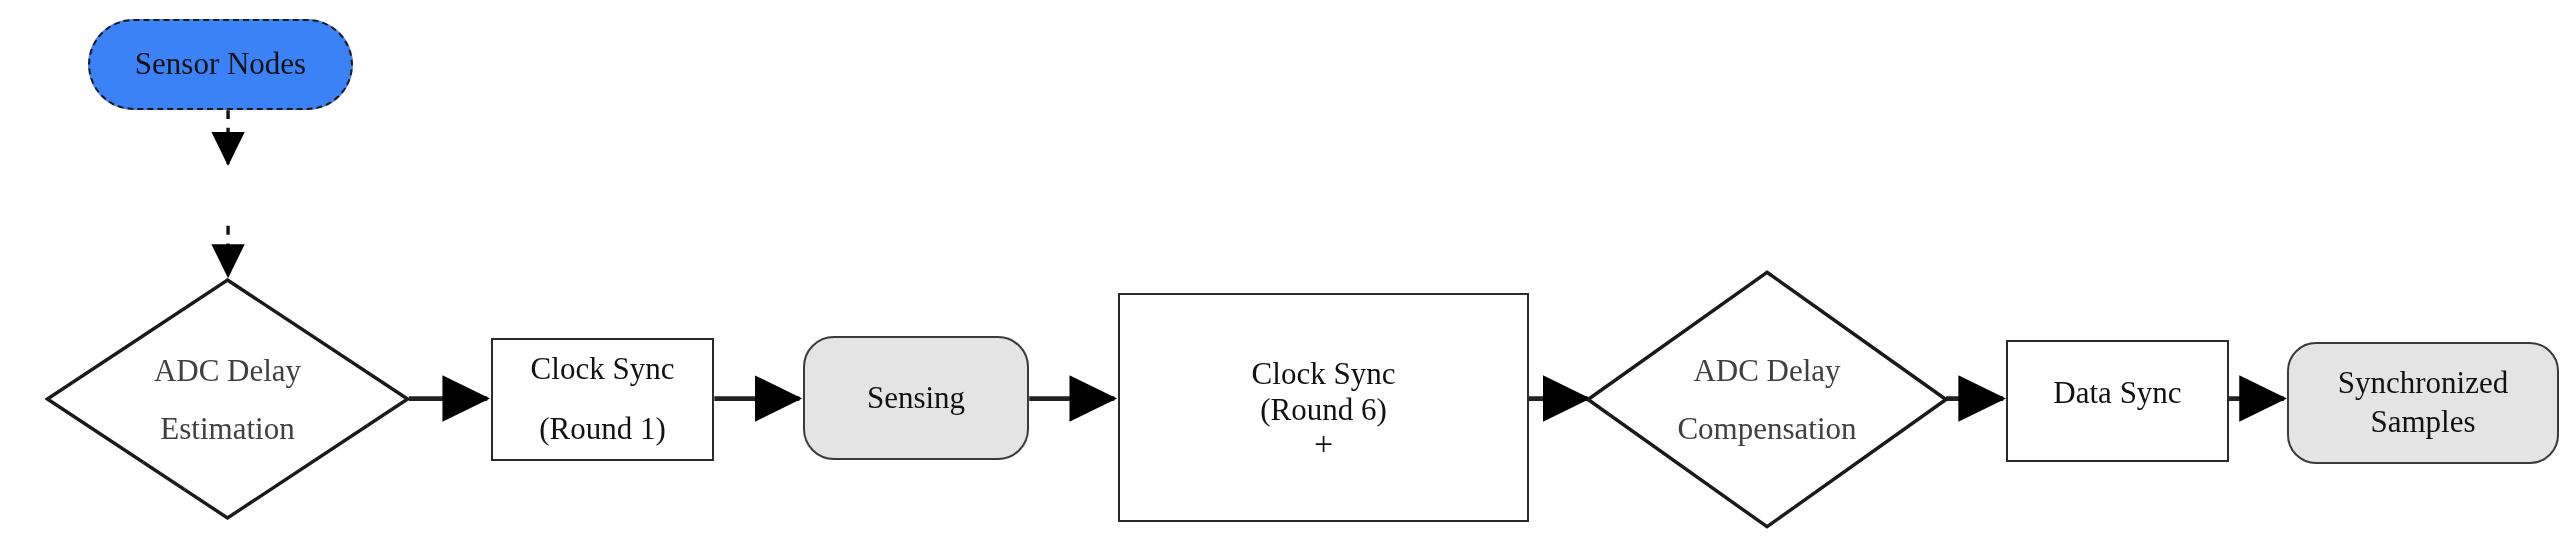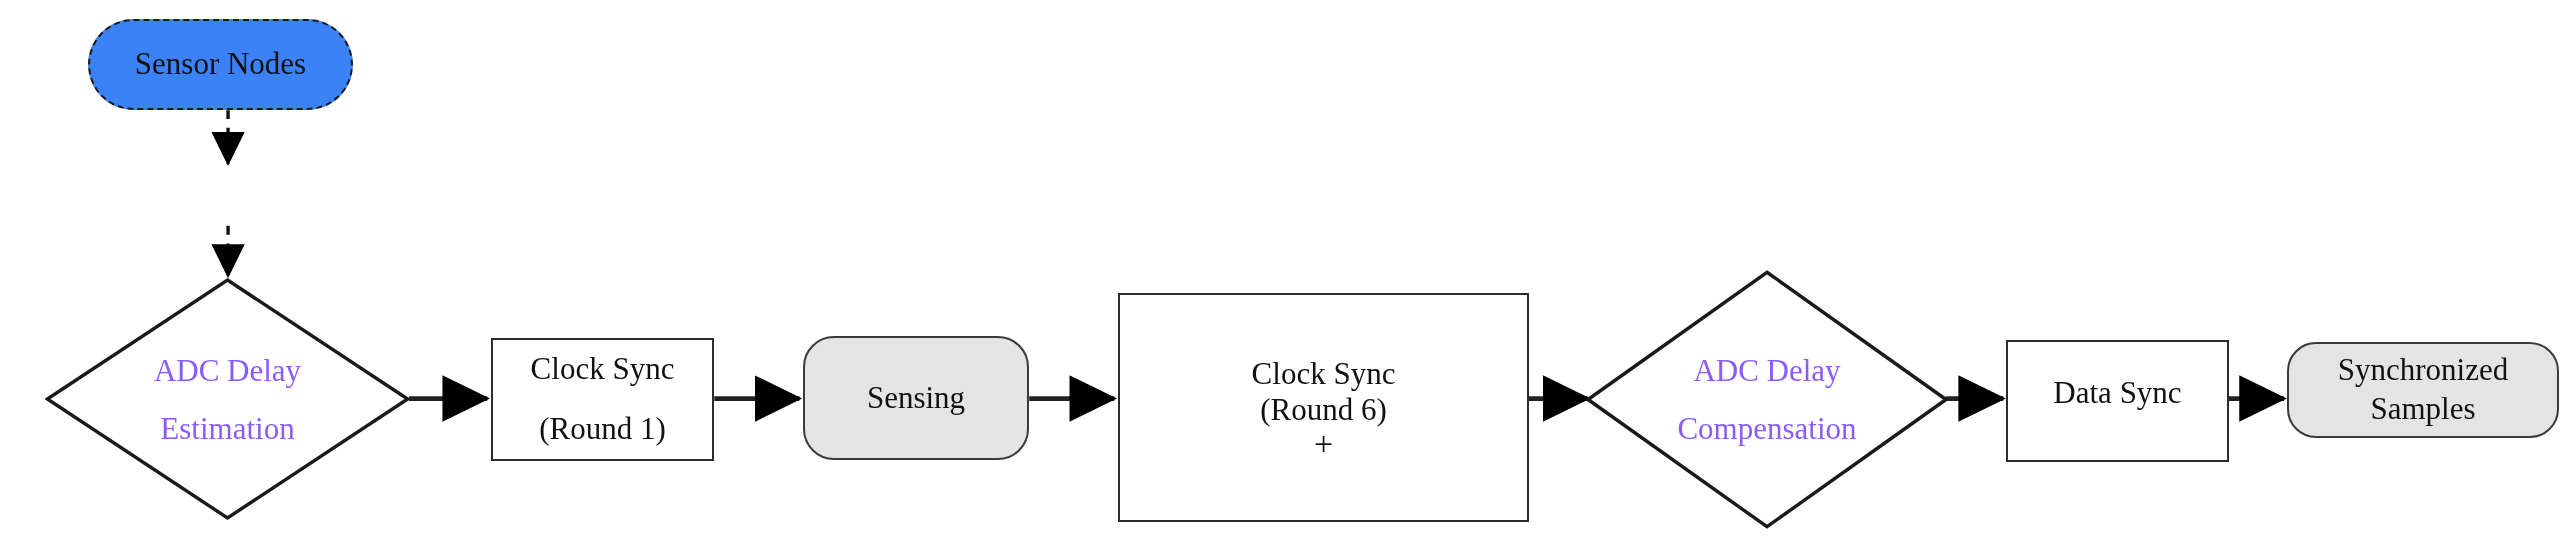--- a/index.html
+++ b/index.html
@@ -53,21 +53,21 @@
   .diamond-wrap svg { position: absolute; left: 0; top: 0; }
   .diamond-label {
     position: absolute;
     left: 0; top: 0;
     width: 100%; height: 100%;
     display: flex;
     flex-direction: column;
     align-items: center;
     justify-content: center;
     text-align: center;
-    color: #8b5cf6;
+    color: #404040;
     line-height: 1.0;
     pointer-events: none;
   }
   .diamond-label .line { display: block; white-space: nowrap; }
 
   
   .conn { position: absolute; left: 0; top: 0; overflow: visible; }
   svg.conn line, svg.conn path { shape-rendering: geometricPrecision; }
   .fs-46 { font-size: 31px; }
   .plus { font-size: 34px; line-height: 0.9; }
@@ -141,19 +141,19 @@
     <div class="diamond-label fs-46">
       <span class="line" style="margin-bottom:27px;">ADC Delay</span>
       <span class="line">Compensation</span>
     </div>
   </div>
 
   <div class="node process fs-46" style="left:2006px; top:340px; width:223px; height:122px;">
     <span class="line" style="margin-bottom:15px;text-align:center;">Data Sync</span>
   </div>
 
-  <div class="node rounded-fill fs-46" style="left:2287px; top:342px; width:272px; height:96px; border-radius:29px; line-height:1.25;">
+  <div class="node rounded-fill fs-46" style="left:2287px; top:342px; width:272px; height:122px; border-radius:29px; line-height:1.25;">
     <span class="line">Synchronized</span>
     <span class="line">Samples</span>
   </div>
 
 </div>
 
 
 </body></html>

